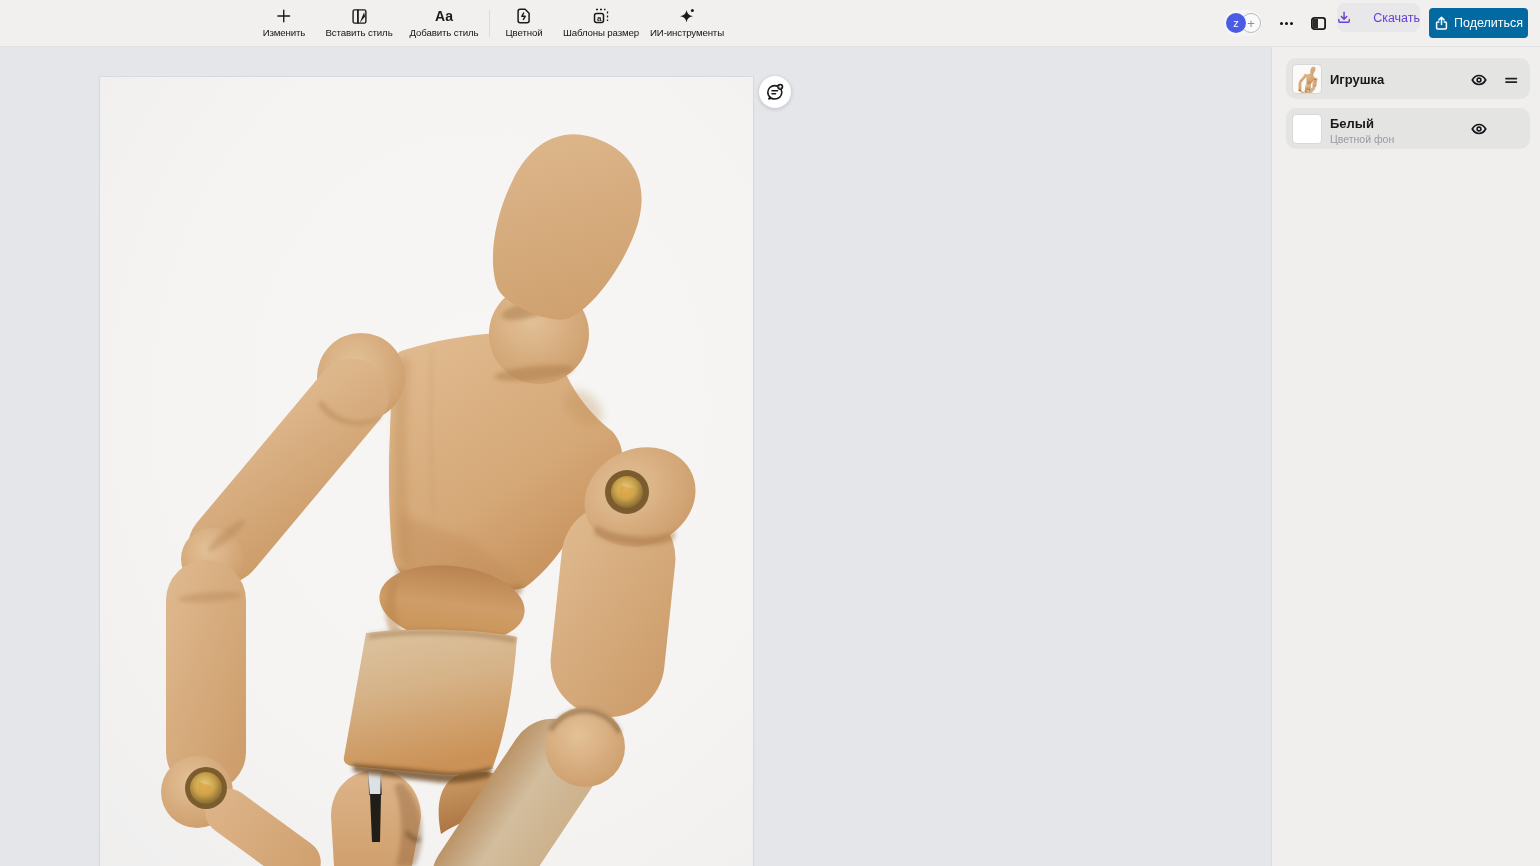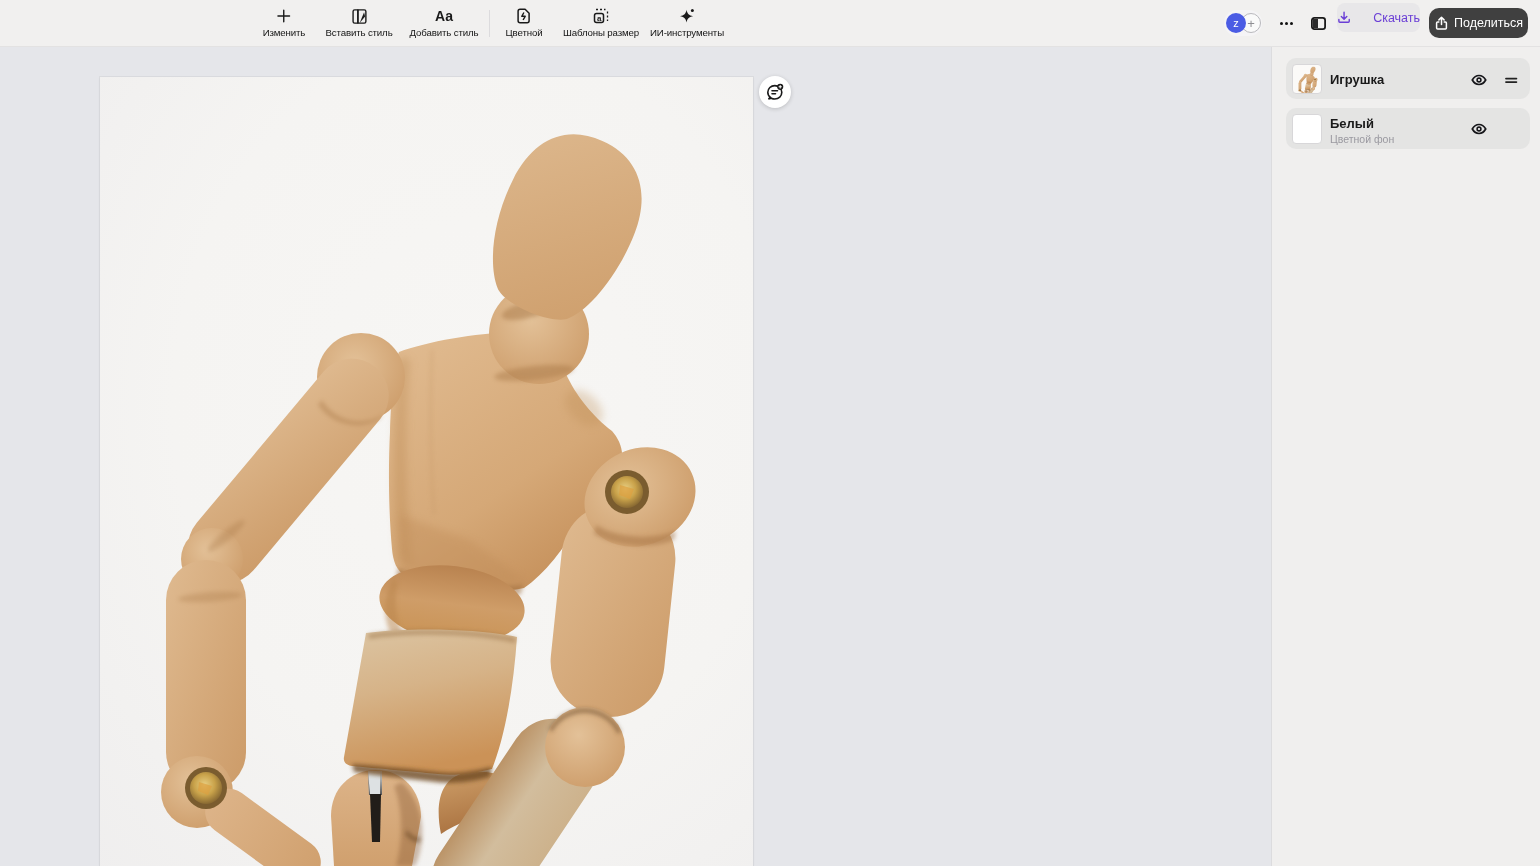--- a/index.html
+++ b/index.html
@@ -12,21 +12,21 @@
   .tool .lb { font-size:9.7px; letter-spacing:-0.15px; margin-top:1px; white-space:nowrap; color:#141414; }
   .sep { position:absolute; left:489px; top:10px; width:1px; height:27px; background:#dcdbdd; }
   
   .avatars { position:absolute; left:1224px; top:10px; width:38px; height:26px; border-radius:13px; background:#f5f4f6; }
   .av-z { position:absolute; left:2px; top:3px; width:20px; height:20px; border-radius:50%; background:#4b5ce4; color:#fff; font-size:11px; display:flex; align-items:center; justify-content:center; }
   .av-p { position:absolute; left:17px; top:3px; width:20px; height:20px; border-radius:50%; background:#fafafa; border:1px solid #b9b9bd; color:#8e8e93; font-size:13px; display:flex; align-items:center; justify-content:center; }
   .dots { position:absolute; left:1280px; top:22px; width:16px; }
   .dots i { display:inline-block; width:3px; height:3px; border-radius:50%; background:#111; margin-right:2px; vertical-align:top; }
   .panel-ic { position:absolute; left:1311px; top:16px; }
   .btn-dl { position:absolute; left:1337px; top:3px; width:83px; height:29px; border-radius:8px; background:#e8e7e9; color:#6b3fd6; font-size:12.5px; display:flex; align-items:center; justify-content:center; gap:22px; }
-  .btn-sh { position:absolute; left:1429px; top:8px; width:99px; height:30px; border-radius:10px; background:#404040; color:#fff; font-size:12.5px; display:flex; align-items:center; justify-content:center; gap:5px; }
+  .btn-sh { position:absolute; left:1429px; top:8px; width:99px; height:30px; border-radius:4px; background:#0369a1; color:#fff; font-size:12.5px; display:flex; align-items:center; justify-content:center; gap:5px; }
   
   .work { position:absolute; left:0; top:47px; width:1271px; height:819px; background:#e5e6ea; }
   .artboard { position:absolute; left:100px; top:77px; width:653px; height:789px; background:#f4f3f2; box-shadow:0 0 0 1px rgba(0,0,0,0.045), 0 1px 3px rgba(0,0,0,0.05); z-index:1; }
   .comment-btn { position:absolute; left:759px; top:76px; width:32px; height:32px; border-radius:50%; background:#fff; box-shadow:0 1px 4px rgba(0,0,0,0.18); z-index:5; display:flex; align-items:center; justify-content:center; }
   
   .sidebar { position:absolute; left:1271px; top:47px; width:269px; height:819px; background:#f0efee; border-left:1px solid #dcdcde; }
   .card { position:absolute; left:14px; width:244px; height:41px; border-radius:10px; background:#e4e4e3; }
   .card .thumb { position:absolute; left:6px; top:5.5px; width:30px; height:30px; border-radius:4px; background:#fbfaf8; border:1px solid #d8d7d9; overflow:hidden; }
   .card .name { position:absolute; left:44px; top:13px; font-size:13px; font-weight:bold; color:#1a1a1a; }
   .card .sub { position:absolute; left:44px; top:25px; font-size:10.5px; color:#9a99a0; }

